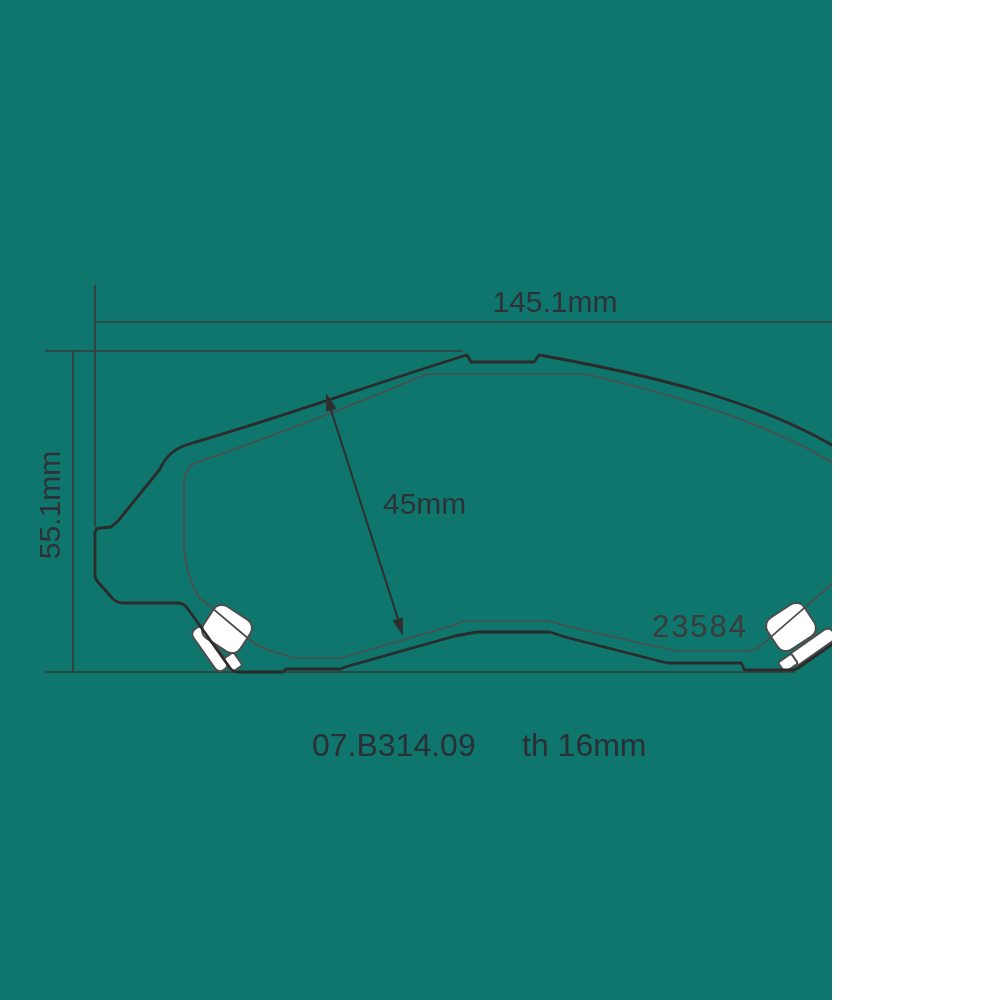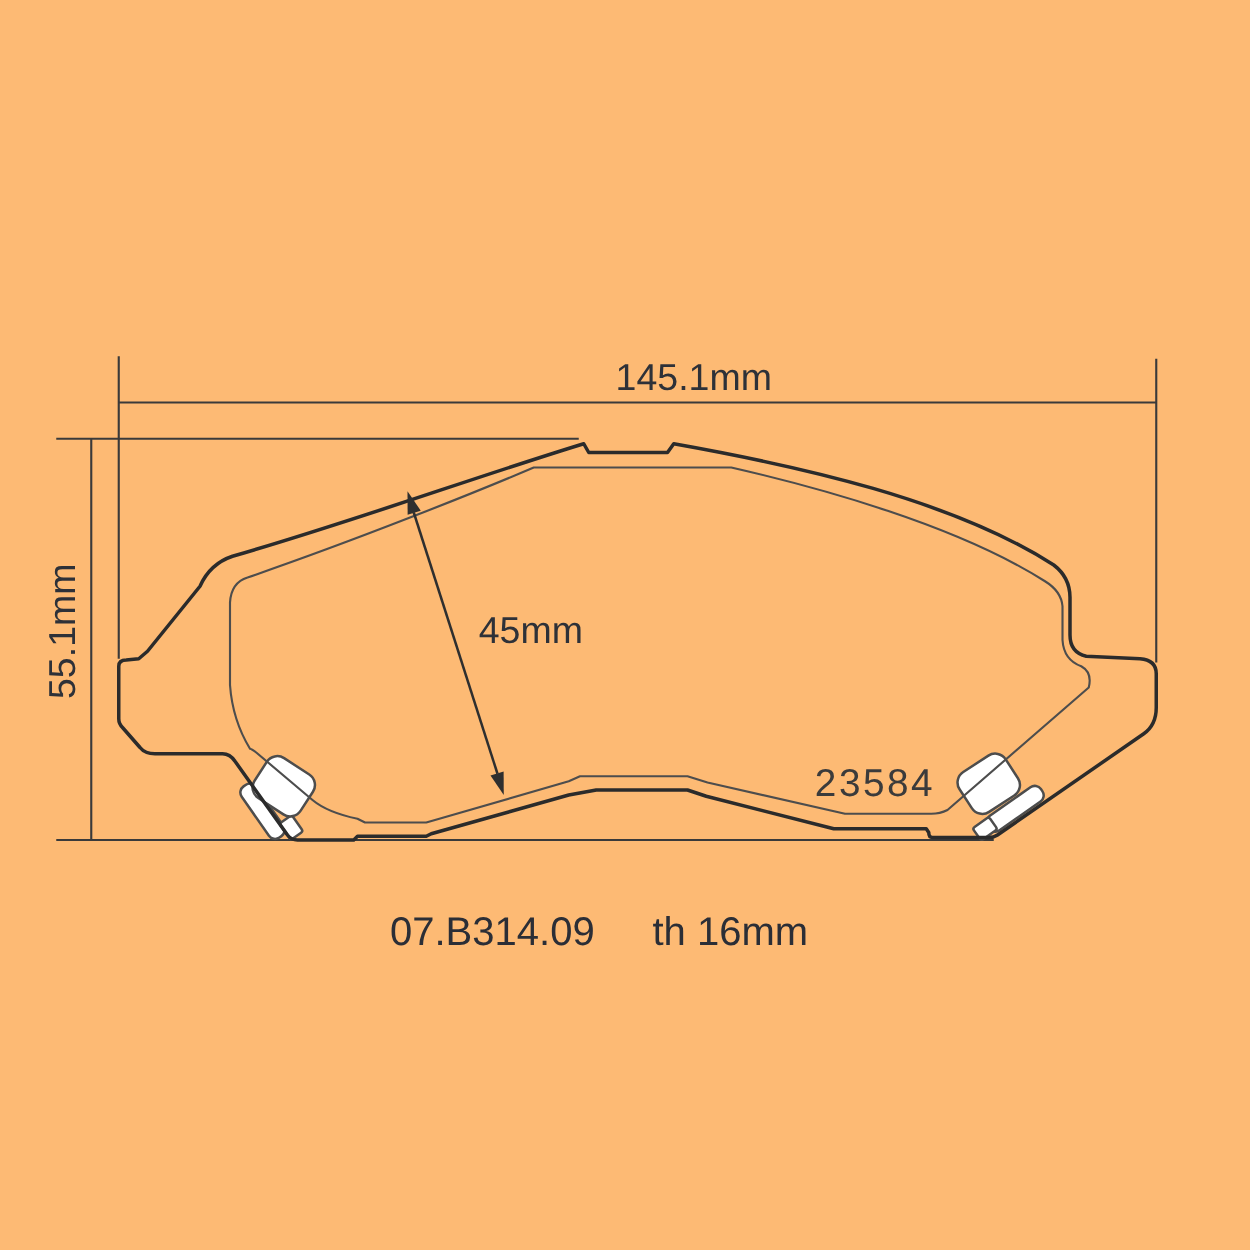--- a/index.html
+++ b/index.html
@@ -1,19 +1,19 @@
 <!DOCTYPE html>
 <html><head>
 <meta charset="utf-8">
 <style>
   html,body { margin:0; padding:0; background:#ffffff; }
   .stage {
     position:relative;
-    width:1000px; height:1000px;
-    background:#fdba74;
+    width:832px; height:1000px;
+    background:#0f766e;
     font-family:"Liberation Sans", sans-serif;
     overflow:hidden;
   }
   svg { position:absolute; left:0; top:0; }
 
   .outline     { fill:none; stroke:#2b2b2b; stroke-width:2.8; stroke-linejoin:round; }
   .inner-line  { fill:none; stroke:#4d4d4d; stroke-width:1.7; stroke-linejoin:round; }
   .clip        { fill:#ffffff; stroke:#4d4d4d; stroke-width:2; }
   .dim         { stroke:#3a3a3a; stroke-width:1.7; fill:none; }
   .arrow-line  { stroke:#2f2f2f; stroke-width:2; fill:none; }

